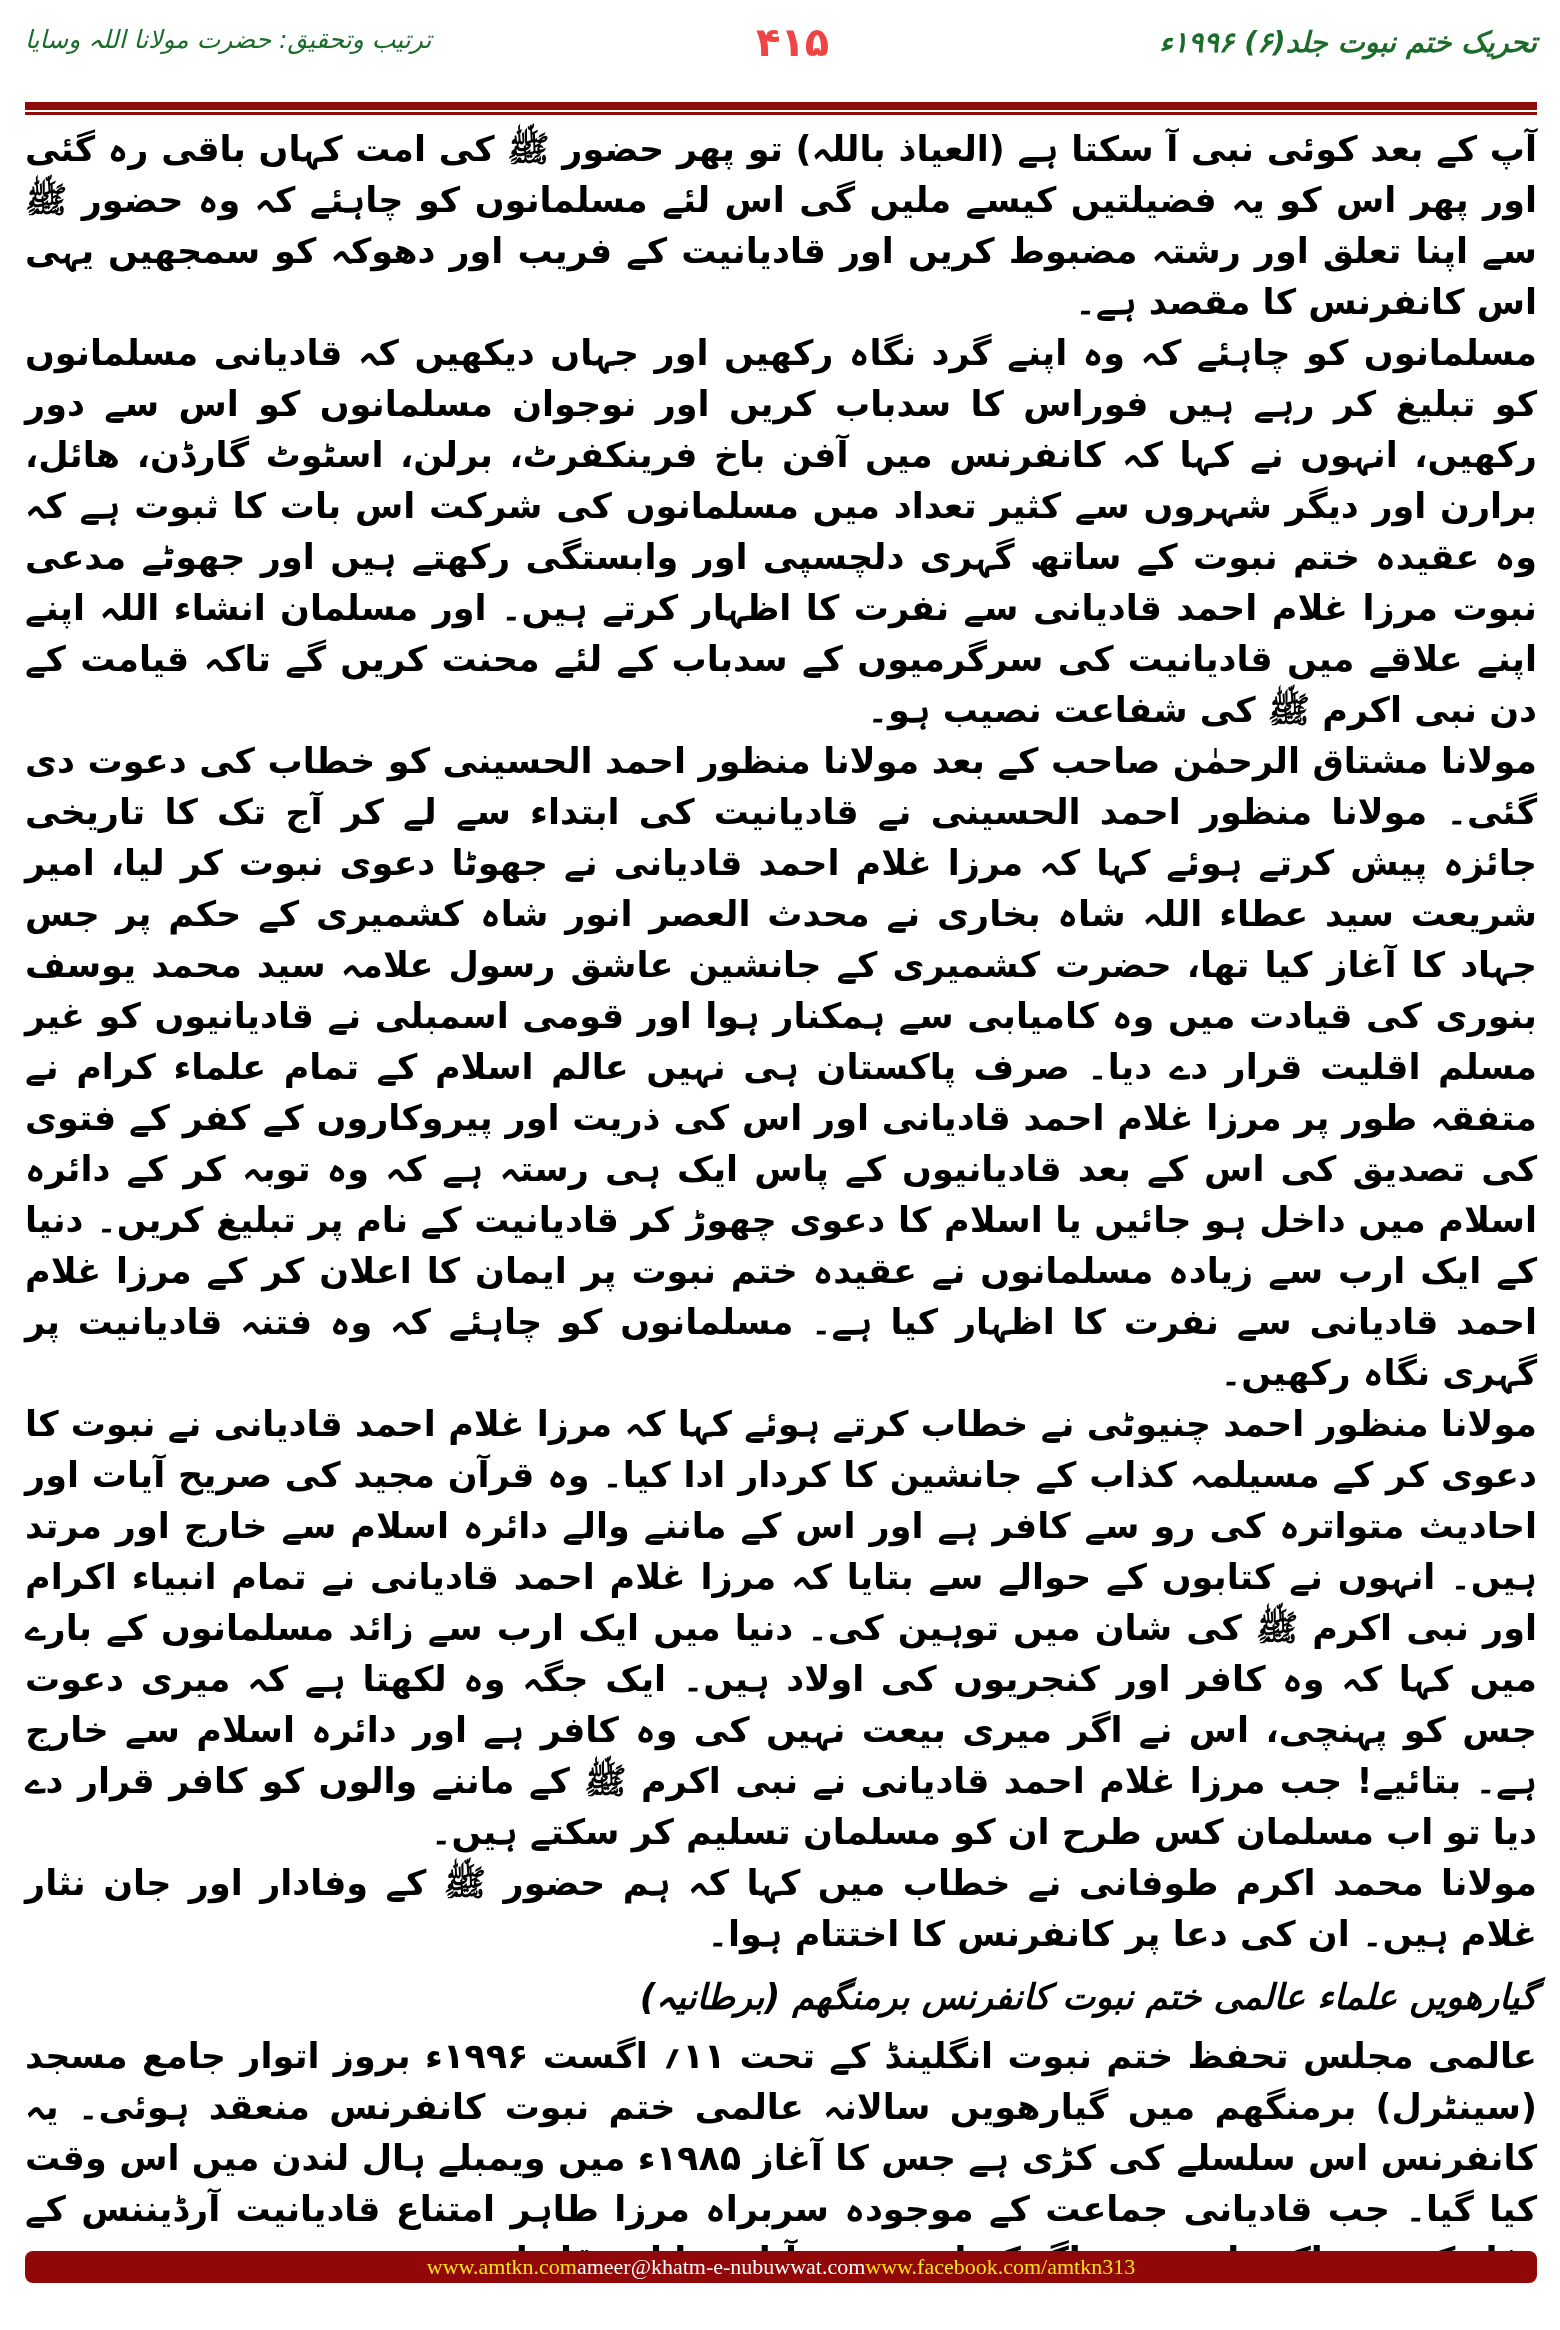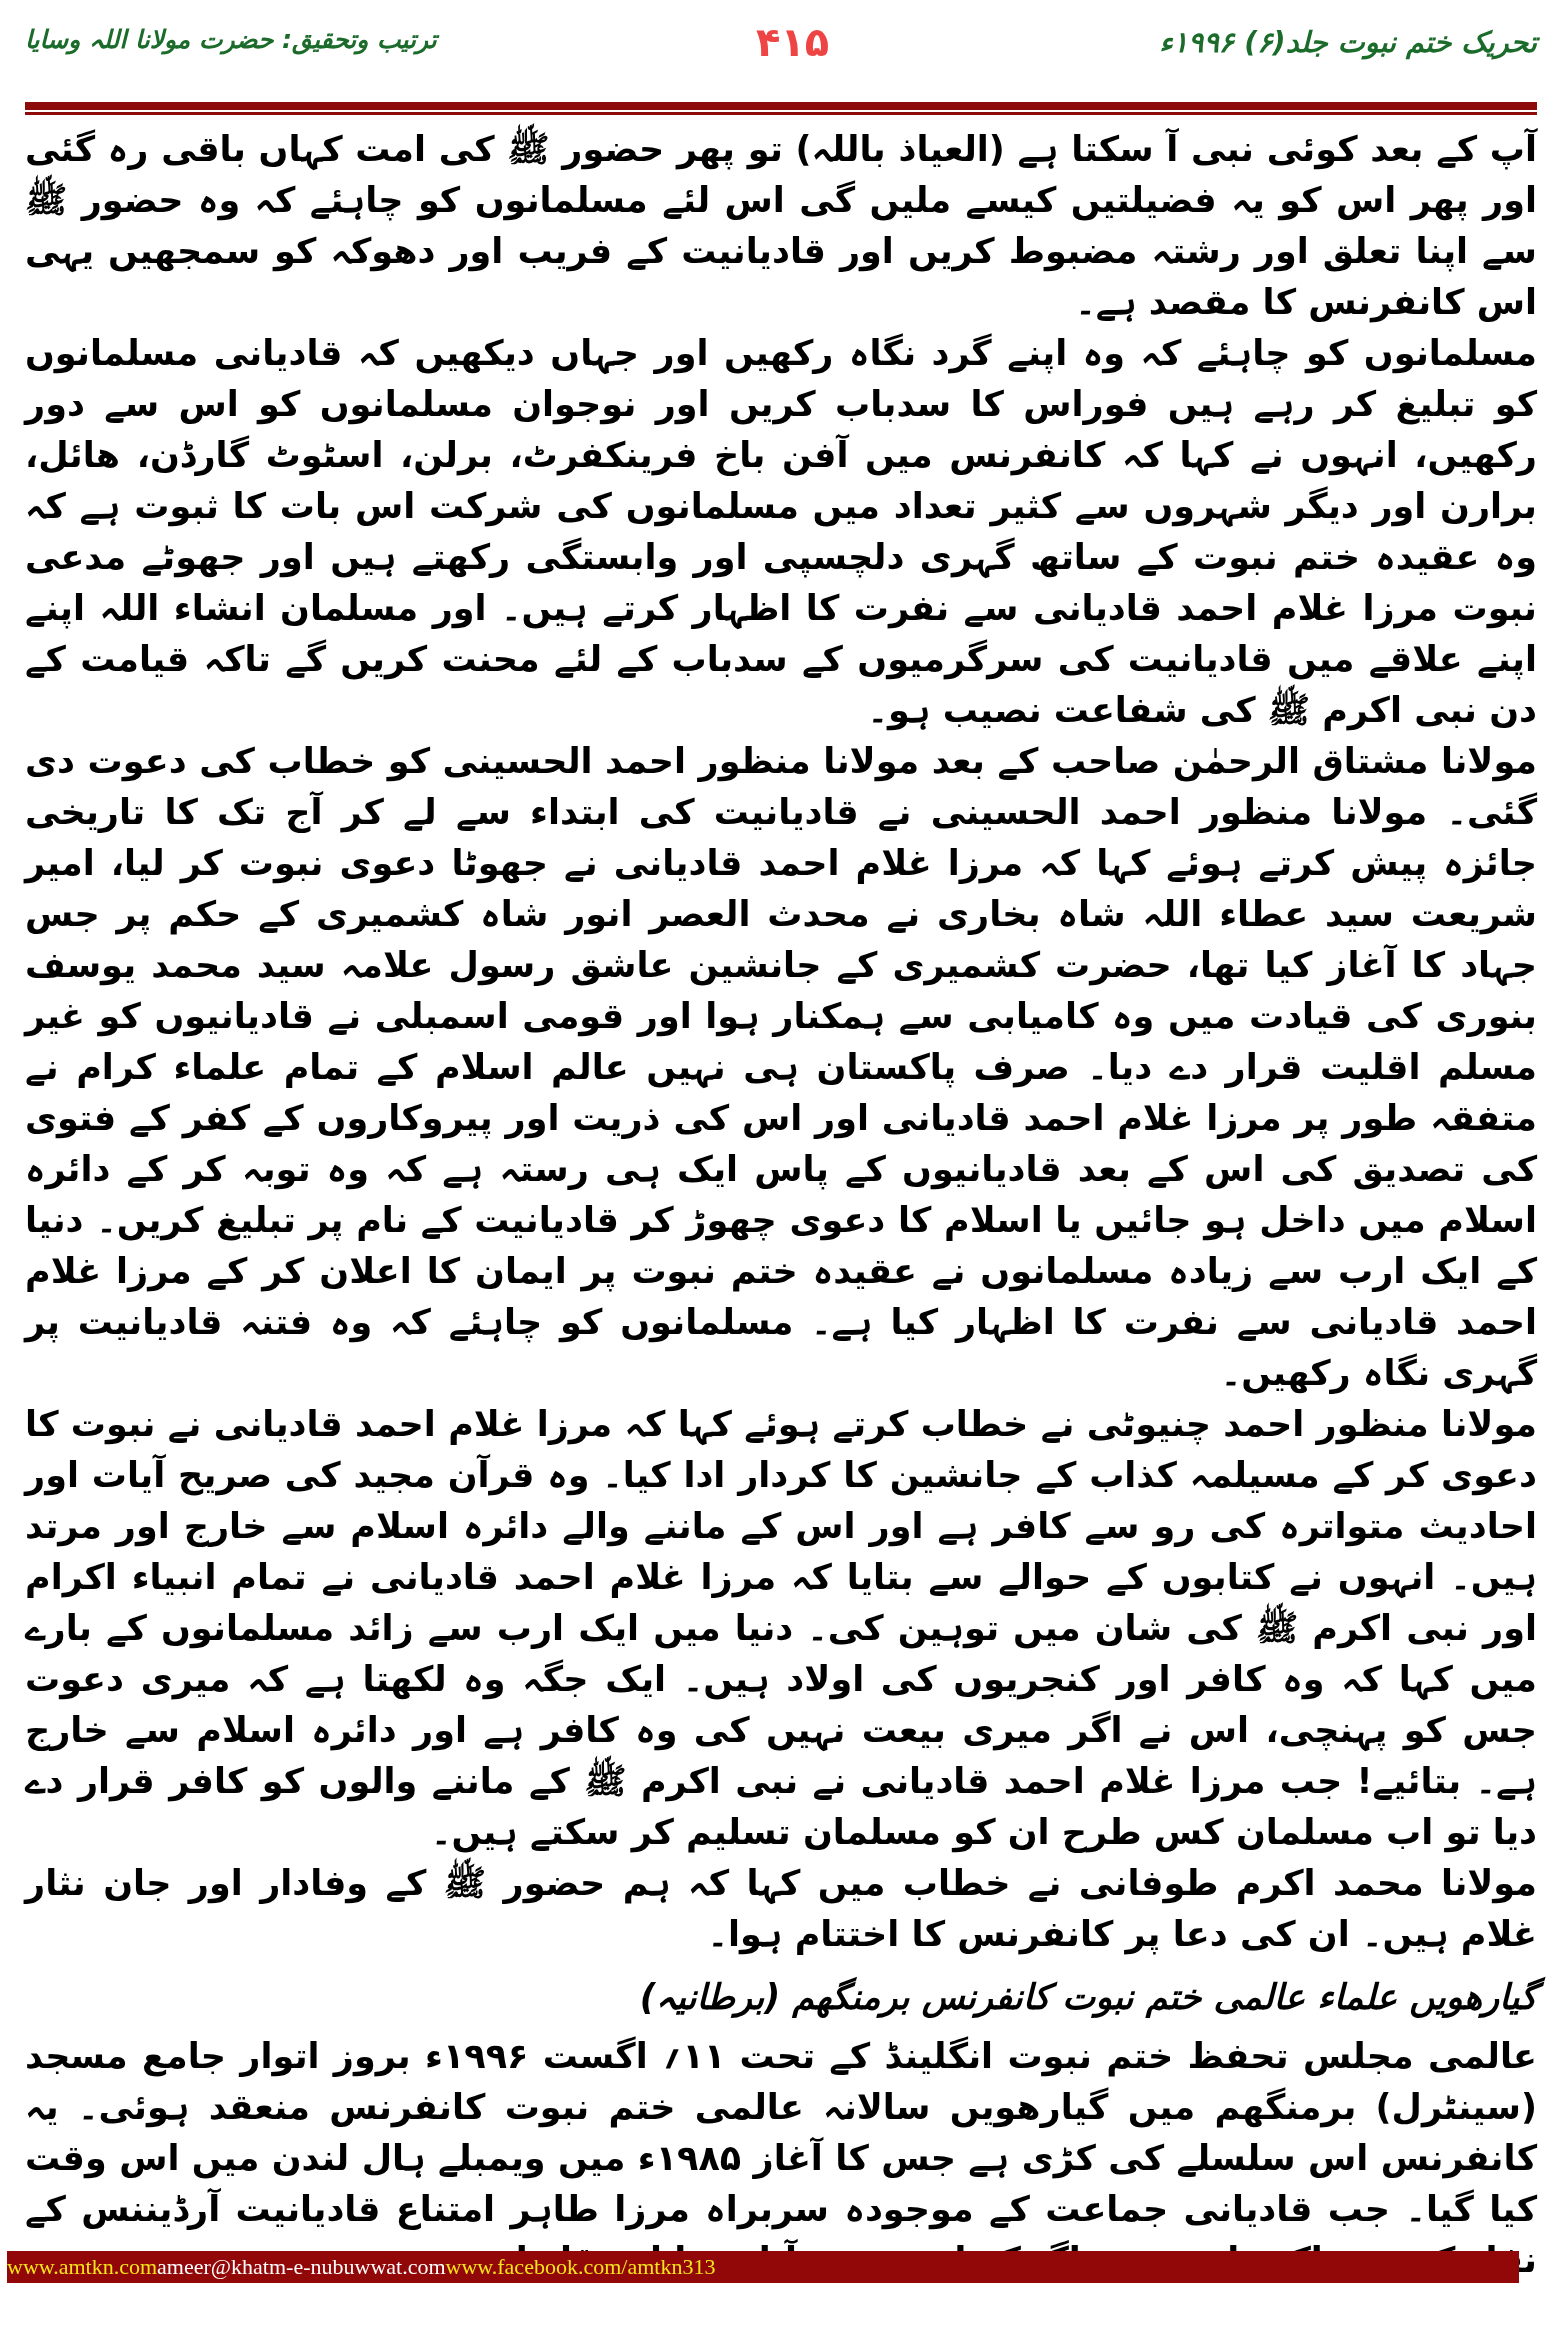--- a/index.html
+++ b/index.html
@@ -2,38 +2,38 @@
 <html style="font-size:13.4px"><head>
 <meta charset="utf-8">
 <style>
   html, body { margin: 0; padding: 0; background: #ffffff; }
   body { width: 1560px; height: 2330px; position: relative; overflow: hidden;
          font-family: "DejaVu Sans", sans-serif; }
   .header { position: absolute; left: 25px; top: 0; width: 1512px; height: 118px; }
   .hdr-right { position: absolute; right: 0; top: 25px; color: #1b6b2a; font-size: 28.6px;
                font-weight: bold; font-style: italic; direction: rtl; white-space: nowrap; }
   .hdr-left { position: absolute; left: 0; top: 25px; color: #1b6b2a; font-size: 25px;
-              font-weight: bold; font-style: italic; direction: rtl; white-space: nowrap; }
+              font-weight: normal; font-style: italic; direction: rtl; white-space: nowrap; }
   .hdr-page { position: absolute; left: 731px; top: 18.5px; color: #ef4444; font-size: 40px;
               font-weight: bold; direction: rtl; }
   .rule-thick { position: absolute; left: 0; top: 102px; width: 1512px; height: 7.6px; background: #8e0b0b; }
   .rule-thin { position: absolute; left: 0; top: 112px; width: 1512px; height: 2.5px; background: #8e0b0b; }
 
   .content { position: absolute; left: 25px; top: 124px; width: 1512px; direction: rtl;
              color: #000; font-family: "DejaVu Sans", sans-serif; font-weight: bold; }
   .para { font-size: 35px; line-height: 51px; text-align: justify; text-align-last: right;
           margin: 0; text-indent: 0; }
   .para.indent { text-indent: 0; }
   .citation { font-size: 20px; line-height: 34px; margin: 15px 0 25px 0; text-align: right; }
   .section-heading { font-size: 35px; line-height: 59px; margin: 8.4px 0 3.4px 0; text-align: right;
                      font-style: italic; }
 
-  .footer { position: absolute; left: 7px; top: 2251px; width: 1512px; height: 32px;
-            background: #920808; display: flex; align-items: center; justify-content: flex-start;
-            font-family: "Liberation Serif", serif; font-size: 22px; }
+  .footer { position: absolute; left: 25px; top: 2251px; width: 1512px; height: 32px;
+            background: #920808; display: flex; align-items: center; justify-content: center;
+            font-family: "Liberation Serif", serif; font-size: 22px; border-radius: 8px; }
   .footer .yellow { color: #f5e51a; }
   .footer .white { color: #ffffff; }
   .footer a { text-decoration: none; }
 </style>
 </head>
 <body>
 
 <div class="header">
   <div class="hdr-right">تحریک ختم نبوت جلد(۶) ۱۹۹۶ء</div>
   <div class="hdr-page">۴۱۵</div>

